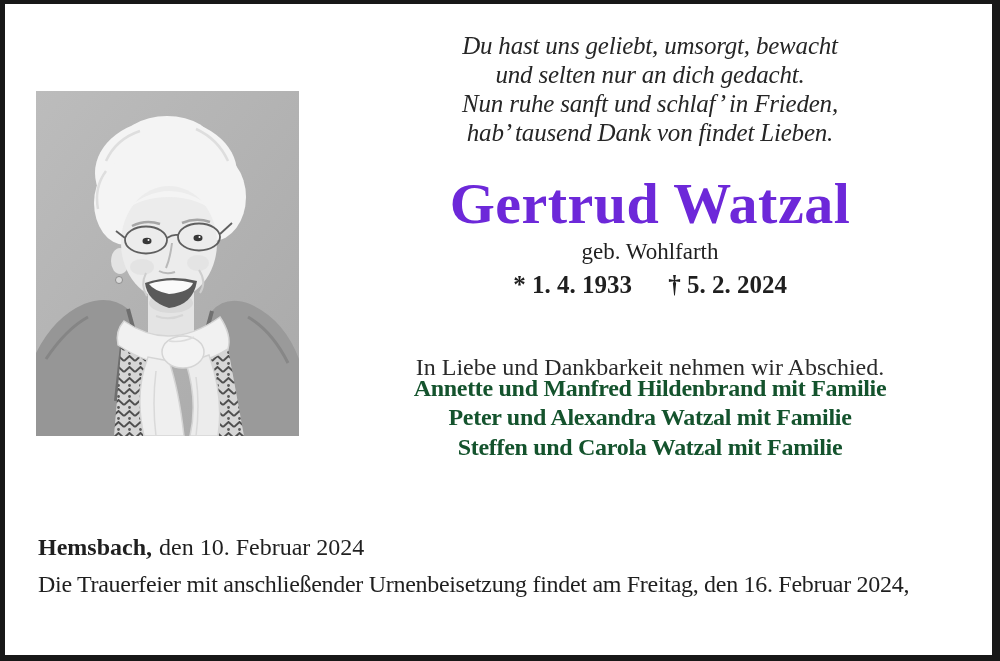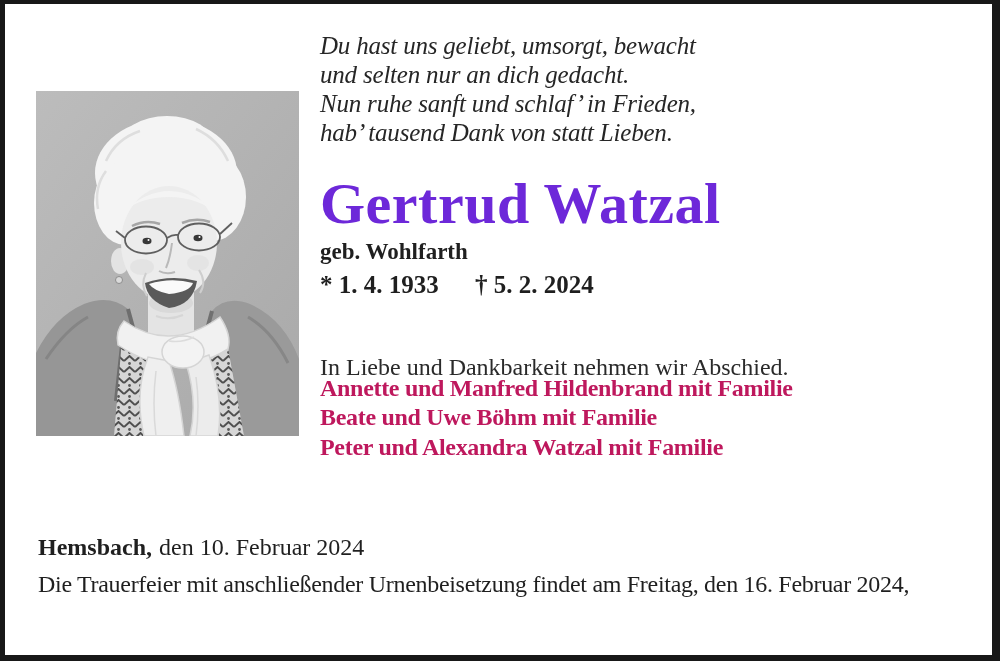--- a/index.html
+++ b/index.html
@@ -16,59 +16,59 @@
     border-style:solid;border-color:#181818;
     border-width:4px 8px 6px 5px;
     pointer-events:none;
   }
   .photo{
     position:absolute;left:36px;top:91px;
     width:263px;height:345px;display:block;
   }
   .col{
     position:absolute;left:320px;top:0;width:660px;height:661px;
-    text-align:left;
+    text-align:center;
   }
   .col > div, .col > h1{position:absolute;left:0;right:0;margin:0;}
   .poem{
     top:31px;
     font-style:italic;
     font-size:25px;line-height:29px;
     letter-spacing:-0.2px;
     color:#262626;
   }
   .name{
     top:175px;
     font-size:58px;line-height:58px;
     font-weight:bold;
     letter-spacing:0.5px;
     color:#6d28d9;
   }
   .maiden{
     top:240px;
     font-size:23px;line-height:23px;
-    font-weight:bold;
+    font-weight:normal;
   }
   .dates{
     top:272px;
     font-size:25px;line-height:25px;
     font-weight:bold;
   }
   .dates .death{margin-left:30px;}
   .farewell{
     top:355px;
     font-size:24px;line-height:24px;
     color:#2a2a2a;
   }
   .mourners{
     top:374px;
     font-size:24px;line-height:29.4px;
     font-weight:bold;
     letter-spacing:-0.3px;
-    color:#be185d;
+    color:#14532d;
   }
   .bottom{
     position:absolute;left:38px;right:20px;
     font-size:24px;
     white-space:nowrap;
   }
   .placeline{top:533px;position:absolute;line-height:29px;text-align:right;}
   .placeline .place{font-weight:bold;}
   .placeline .date{margin-left:7px;}
   .funeral{top:570px;position:absolute;line-height:29px;letter-spacing:-0.3px;font-family:Liberation Serif, serif;}
@@ -160,38 +160,38 @@
       <path d="M89,147 L80,140"></path>
       <path d="M184,143 L196,132"></path>
     </g>
   </svg>
 
   <div class="col">
     <div class="poem">
       <div>Du hast uns geliebt, umsorgt, bewacht</div>
       <div>und selten nur an dich gedacht.</div>
       <div>Nun ruhe sanft und schlaf’ in Frieden,</div>
-      <div>hab’ tausend Dank von statt Lieben.</div>
+      <div>hab’ tausend Dank von findet Lieben.</div>
     </div>
 
     <h1 class="name">Gertrud Watzal</h1>
 
     <div class="maiden">geb. Wohlfarth</div>
 
     <div class="dates">
       <span class="birth">* 1. 4. 1933</span>
       <span class="death">† 5. 2. 2024</span>
     </div>
 
     <div class="farewell">In Liebe und Dankbarkeit nehmen wir Abschied.</div>
 
     <div class="mourners">
       <div>Annette und Manfred Hildenbrand mit Familie</div>
-      <div>Beate und Uwe Böhm mit Familie</div>
       <div>Peter und Alexandra Watzal mit Familie</div>
+      <div>Steffen und Carola Watzal mit Familie</div>
     </div>
   </div>
 
   <div class="bottom">
     <div class="placeline">
       <span class="place">Hemsbach,</span><span class="date">den 10. Februar 2024</span>
     </div>
     <div class="funeral">
       <div>Die Trauerfeier mit anschließender Urnenbeisetzung findet am Freitag, den 16. Februar 2024,</div>
     </div>

